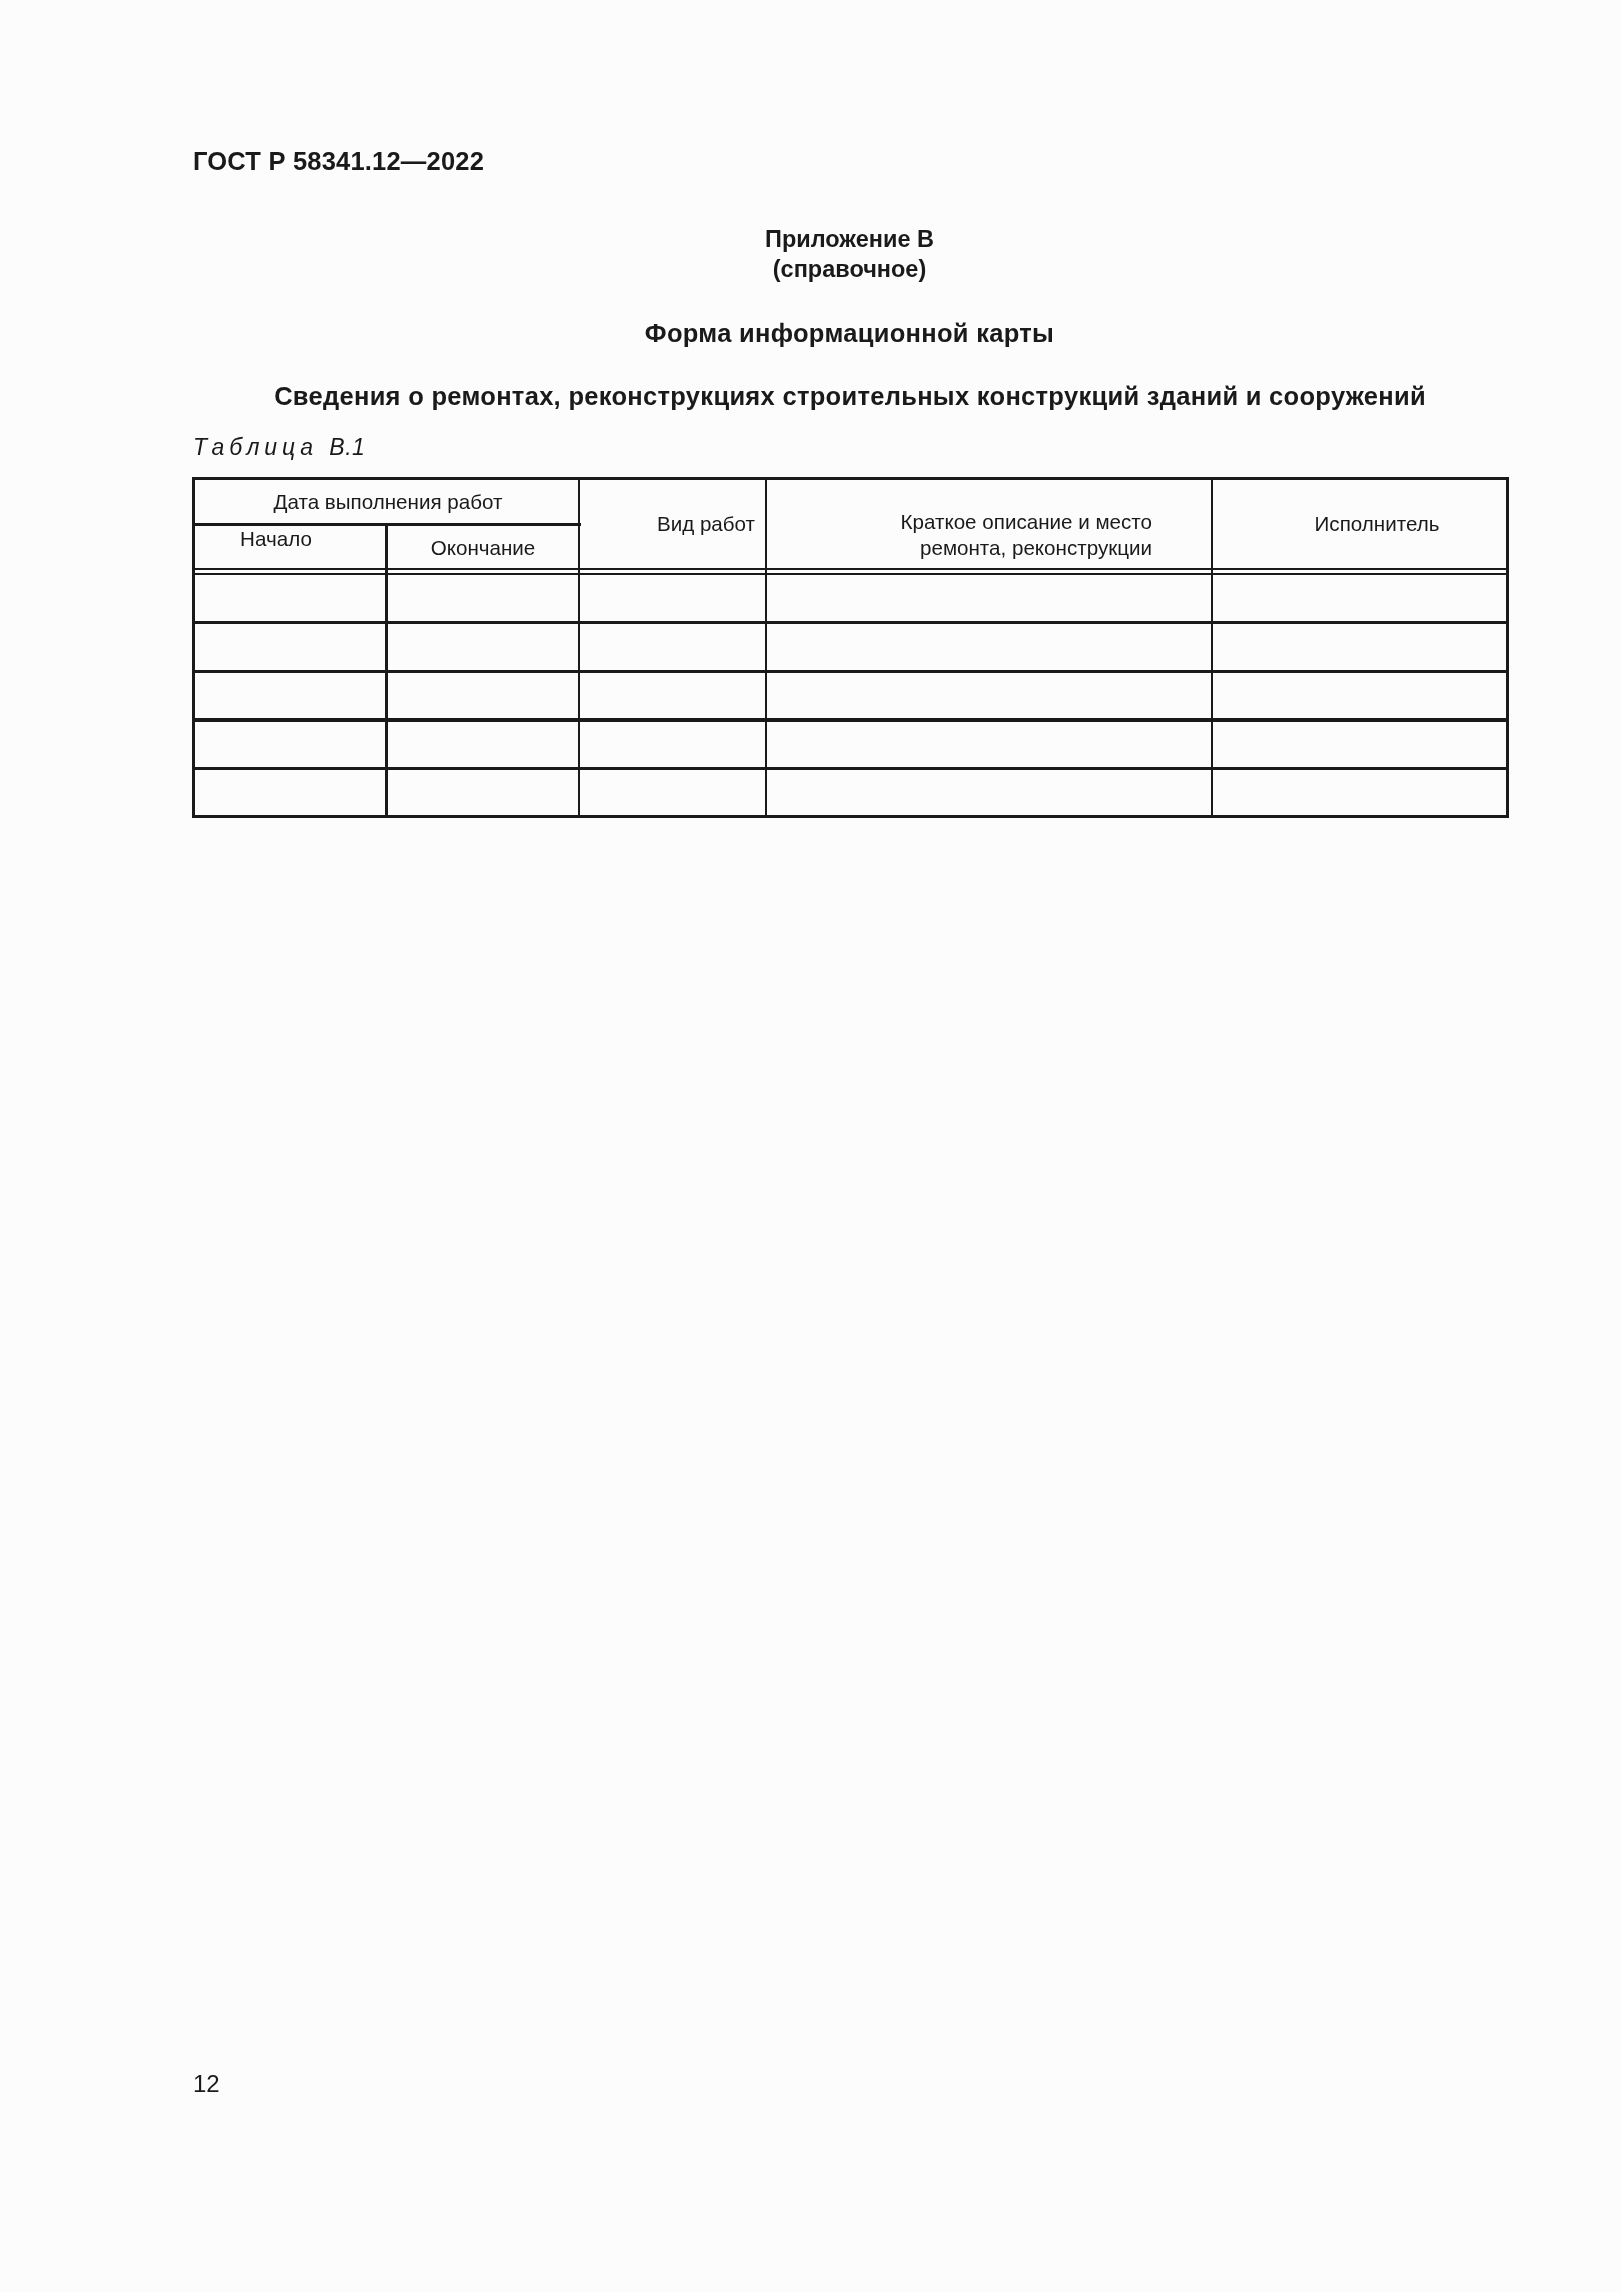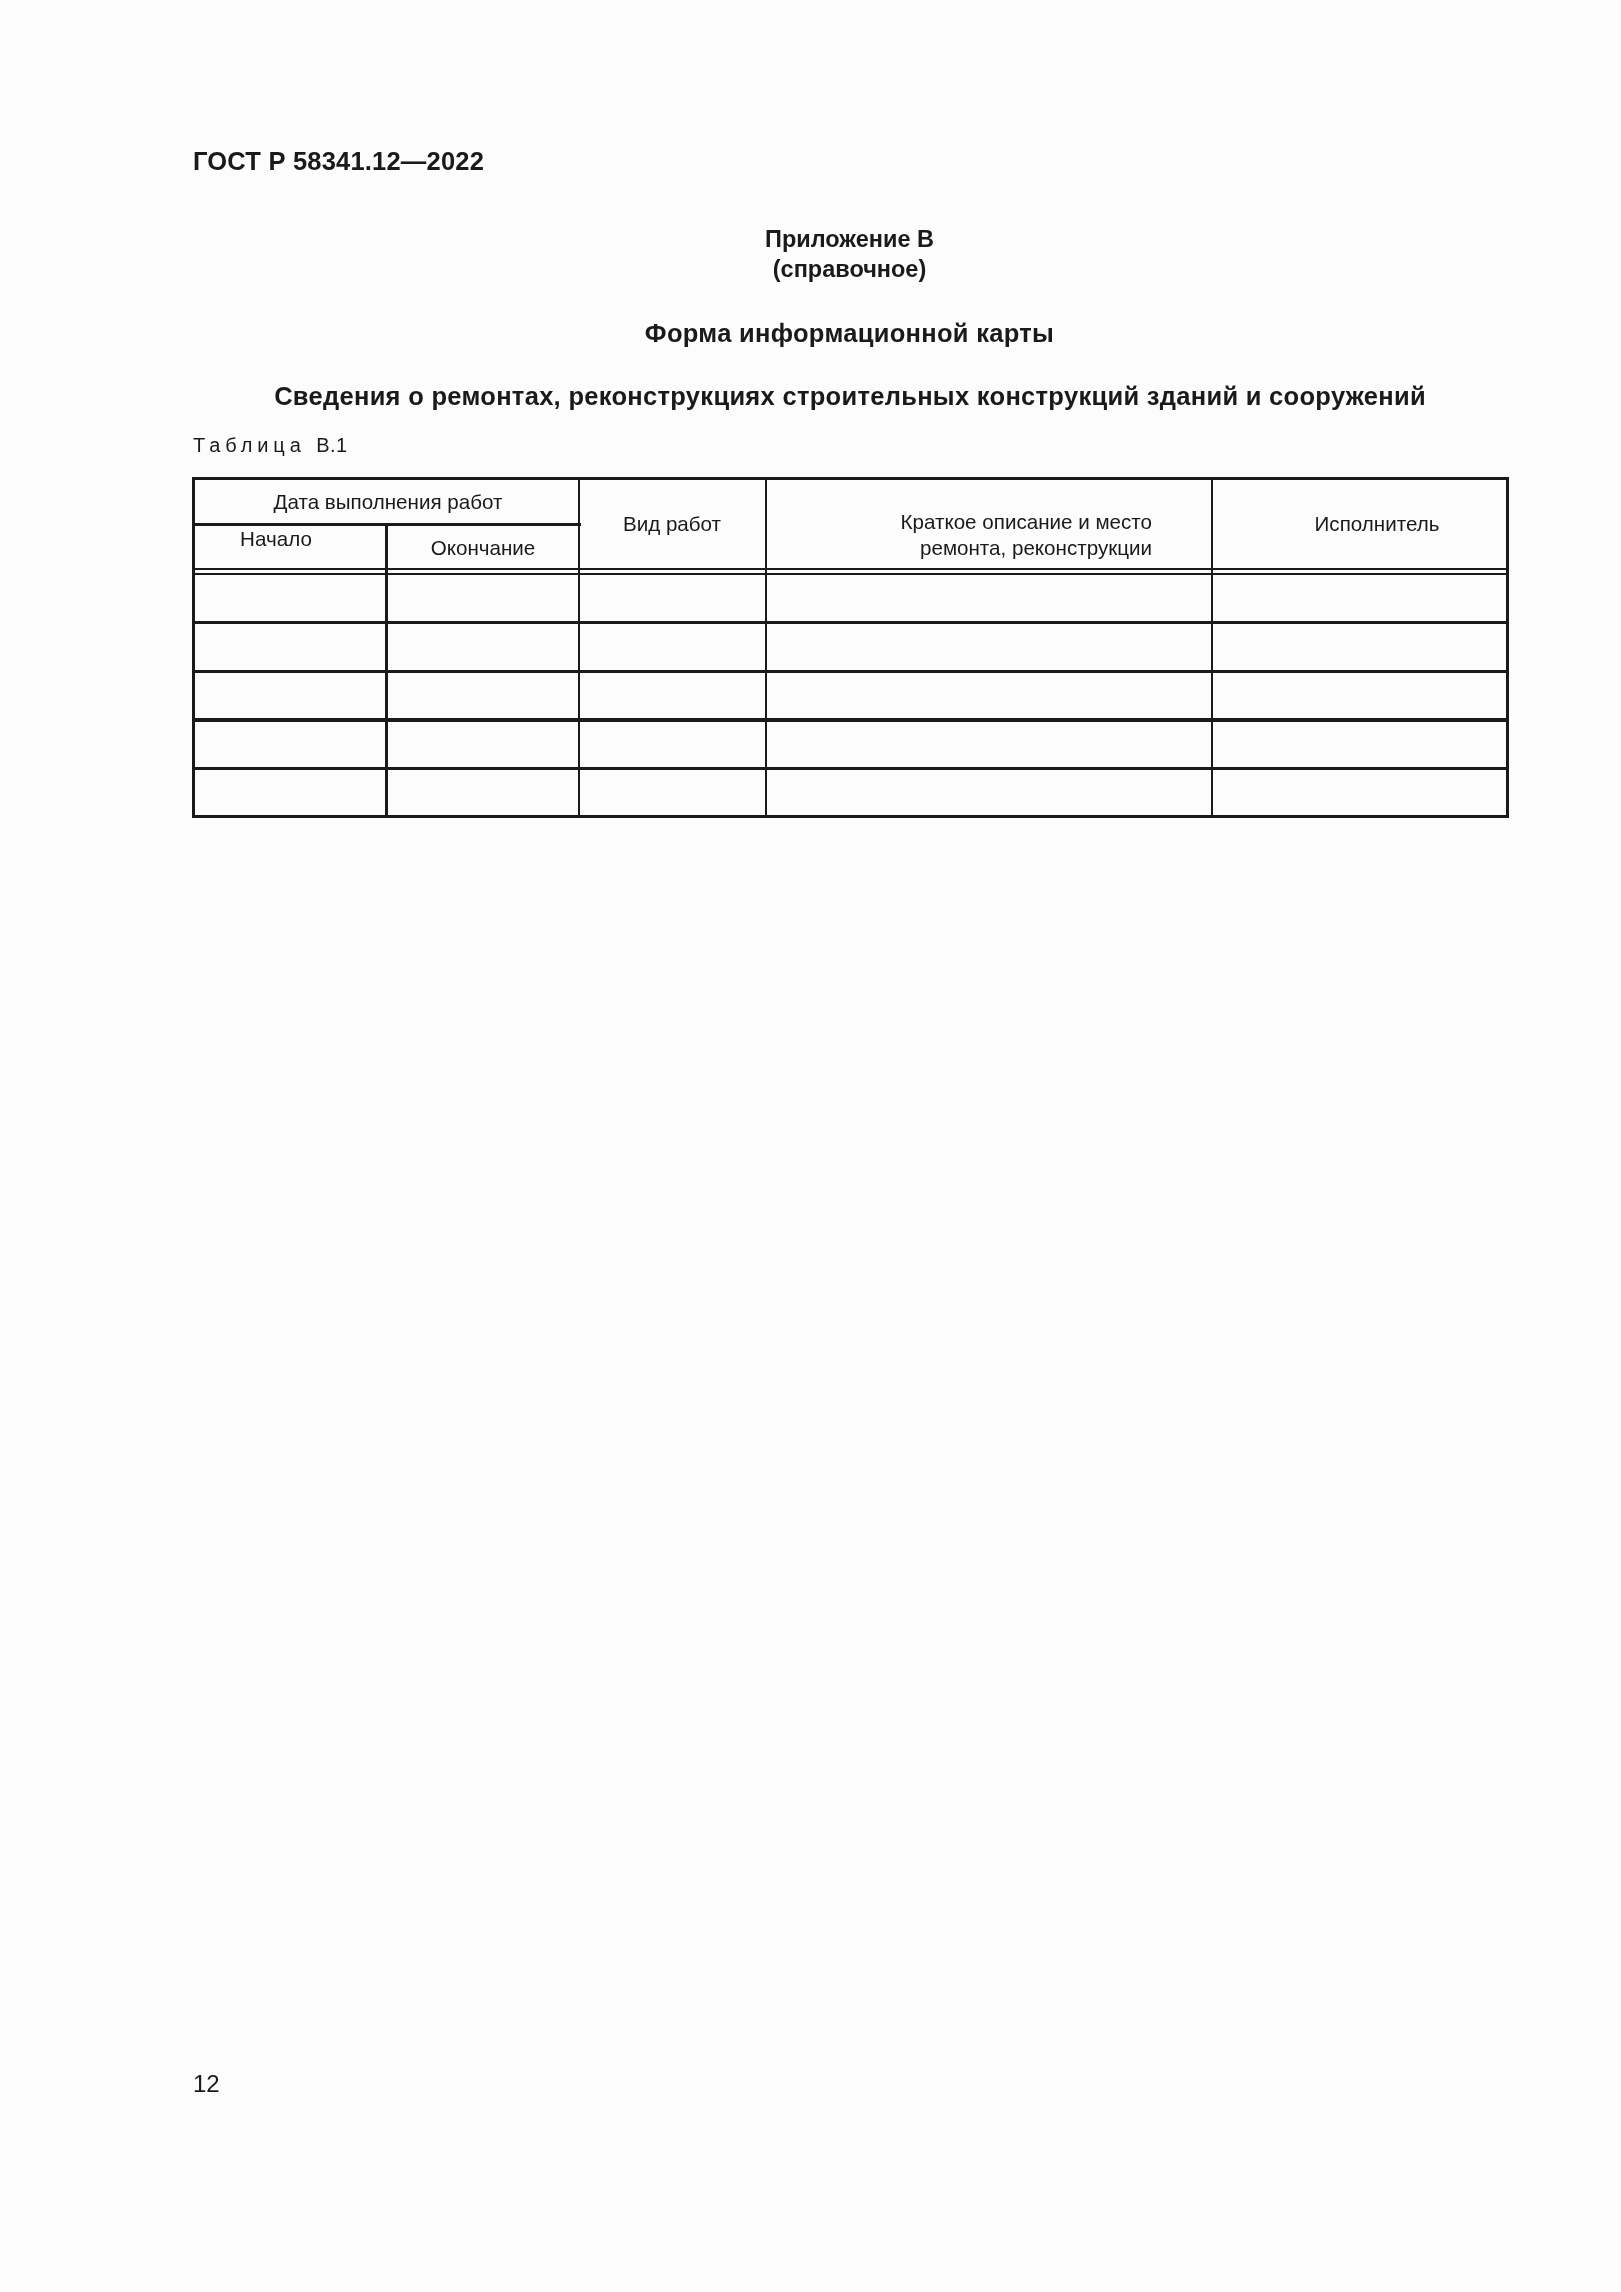--- a/index.html
+++ b/index.html
@@ -24,21 +24,21 @@
   .annex-title { top:225px; font-size:23.5px; font-weight:bold; line-height:29px; }
   .annex-note  { top:255px; font-size:23.5px; font-weight:bold; line-height:29px; }
   .form-title  { top:317px; font-size:25.5px; font-weight:bold; line-height:33px; letter-spacing:0.3px; }
   .section-title {
     left:193px; width:1314px; top:380px;
     text-align:center; font-size:25.5px; font-weight:bold; line-height:33px;
     letter-spacing:0.3px;
   }
   .table-caption {
     left:193px; top:434px;
-    font-size:20px; letter-spacing:4.9px;
+    font-size:23px; letter-spacing:4.9px;font-style:italic;
   }
   .table-caption .num { letter-spacing:0.5px; }
 
   
   .tbl { left:0; top:0; width:1621px; height:2293px; pointer-events:none; }
   .hl { position:absolute; background:#1a1a1a; }
   .vl { position:absolute; background:#1a1a1a; }
   .cell-text {
     position:absolute; font-size:20.6px; line-height:25.5px;
     text-align:right; display:flex; align-items:center; justify-content:center;
@@ -81,21 +81,21 @@
   <div class="vl" style="left:1211px; top:477px; width:2px; height:341px;"></div>
 
   <div class="hl" style="left:192px; top:621px; width:1316px; height:2.9px;"></div>
   <div class="hl" style="left:192px; top:670px; width:1316px; height:2.9px;"></div>
   <div class="hl" style="left:192px; top:718px; width:1316px; height:3.9px;"></div>
   <div class="hl" style="left:192px; top:767px; width:1316px; height:2.9px;"></div>
 
   <div class="cell-text" style="left:195px; top:480px; width:386px; height:43px;">Дата выполнения работ</div>
   <div class="cell-text" style="left:181px; top:526px; width:190px; height:26px;">Начало</div>
   <div class="cell-text" style="left:388px; top:526px; width:190px; height:43px;">Окончание</div>
-  <div class="cell-text" style="left:580px; top:480px; width:184px; height:88px;">Вид работ</div>
+  <div class="cell-text" style="left:580px; top:480px; width:184px; height:88px;padding-left:34px;">Вид работ</div>
   <div class="cell-text" style="left:766px; top:480px; width:445px; height:109px; padding:8px 59px; box-sizing:border-box;">Краткое описание и место ремонта, реконструкции</div>
   <div class="cell-text" style="left:1213px; top:480px; width:328px; height:88px;">Исполнитель</div>
 
   <div class="row-cell" style="left:195px; top:575px; width:1310px; height:46px;">
     <span></span>
     <span></span>
     <span></span>
     <span></span>
     <span></span>
   </div>

